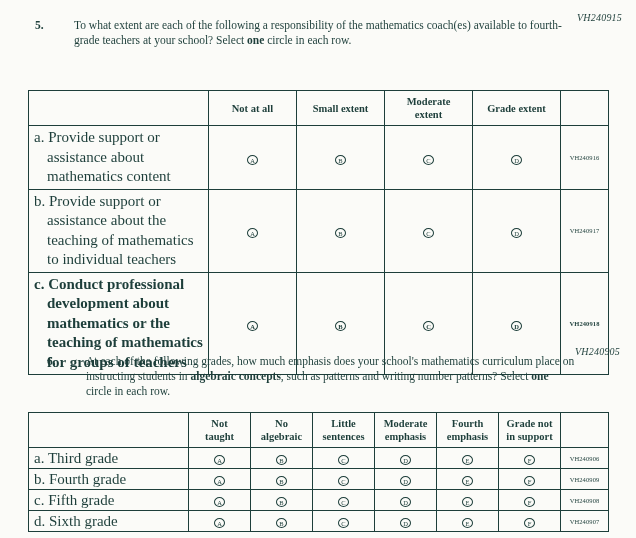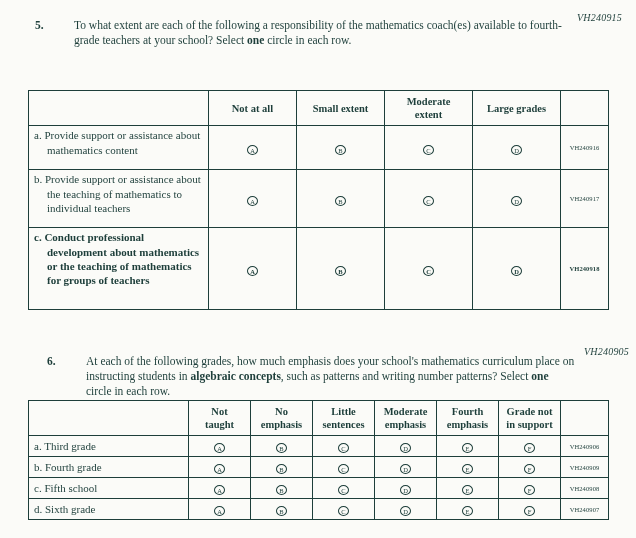--- a/index.html
+++ b/index.html
@@ -15,21 +15,21 @@
   .page { position: relative; width: 636px; height: 538px; }
 
   .vh-code {
     position: absolute;
     font-size: 10px;
     letter-spacing: .2px;
     color: var(--ink);
     font-style: italic;
   }
   #q5-code { top: 12px; right: 14px; }
-  #q6-code { top: 346px; right: 7px; }
+  #q6-code { top: 346px; right: 16px; }
 
   .question {
     position: absolute;
     display: flex;
     font-size: 11.5px;
     line-height: 1.32;
   }
   .question .qnum { font-weight: bold; flex: 0 0 15px; }
   .question .qtext { flex: 1; margin-left: 24px; }
   #q5-block { top: 18px; left: 35px; width: 540px; }
@@ -37,34 +37,34 @@
 
   table {
     position: absolute;
     left: 28px;
     width: 580px;
     border-collapse: collapse;
     table-layout: fixed;
     background: transparent;
   }
   #q5-table { top: 80px; margin-top: 10px; }
-  #q6-table { top: 400px; }
+  #q6-table { top: 412px; }
 
   th, td { border: 1px solid var(--ink); }
   th {
     font-size: 10.5px;
     font-weight: bold;
     text-align: center;
     vertical-align: middle;
     padding: 4px 2px;
     white-space: pre-line;
     line-height: 1.25;
   }
   td.label {
-    font-size: 11px;
+    font-size: 15px;
     line-height: 1.3;
     vertical-align: top;
     padding: 2px 4px 2px 18px;
     text-indent: -13px;
   }
   td.opt { text-align: center; vertical-align: middle; }
   td.code {
     font-size: 6.5px;
     text-align: center;
     vertical-align: middle;
@@ -114,21 +114,21 @@
         <col style="width:88px">
         <col style="width:48px">
     </colgroup>
     <thead>
       <tr>
         <th></th>
         <th>Not at all</th>
         <th>Small extent</th>
         <th>Moderate
 extent</th>
-        <th>Large grades</th>
+        <th>Grade extent</th>
         <th></th>
       </tr>
     </thead>
     <tbody>
       <tr class="r0">
         <td class="label">a. Provide support or assistance about mathematics content</td>
         <td class="opt"><span class="circle">A</span></td>
         <td class="opt"><span class="circle">B</span></td>
         <td class="opt"><span class="circle">C</span></td>
         <td class="opt"><span class="circle">D</span></td>
@@ -170,21 +170,21 @@
         <col style="width:62px">
         <col style="width:62px">
         <col style="width:48px">
     </colgroup>
     <thead>
       <tr>
         <th></th>
         <th>Not
 taught</th>
         <th>No
-emphasis</th>
+algebraic</th>
         <th>Little
 sentences</th>
         <th>Moderate
 emphasis</th>
         <th>Fourth
 emphasis</th>
         <th>Grade not
 in support</th>
         <th></th>
       </tr>
@@ -204,21 +204,21 @@
         <td class="label">b. Fourth grade</td>
         <td class="opt"><span class="circle">A</span></td>
         <td class="opt"><span class="circle">B</span></td>
         <td class="opt"><span class="circle">C</span></td>
         <td class="opt"><span class="circle">D</span></td>
         <td class="opt"><span class="circle">E</span></td>
         <td class="opt"><span class="circle">F</span></td>
         <td class="code">VH240909</td>
       </tr>
       <tr>
-        <td class="label">c. Fifth school</td>
+        <td class="label">c. Fifth grade</td>
         <td class="opt"><span class="circle">A</span></td>
         <td class="opt"><span class="circle">B</span></td>
         <td class="opt"><span class="circle">C</span></td>
         <td class="opt"><span class="circle">D</span></td>
         <td class="opt"><span class="circle">E</span></td>
         <td class="opt"><span class="circle">F</span></td>
         <td class="code">VH240908</td>
       </tr>
       <tr>
         <td class="label">d. Sixth grade</td>

